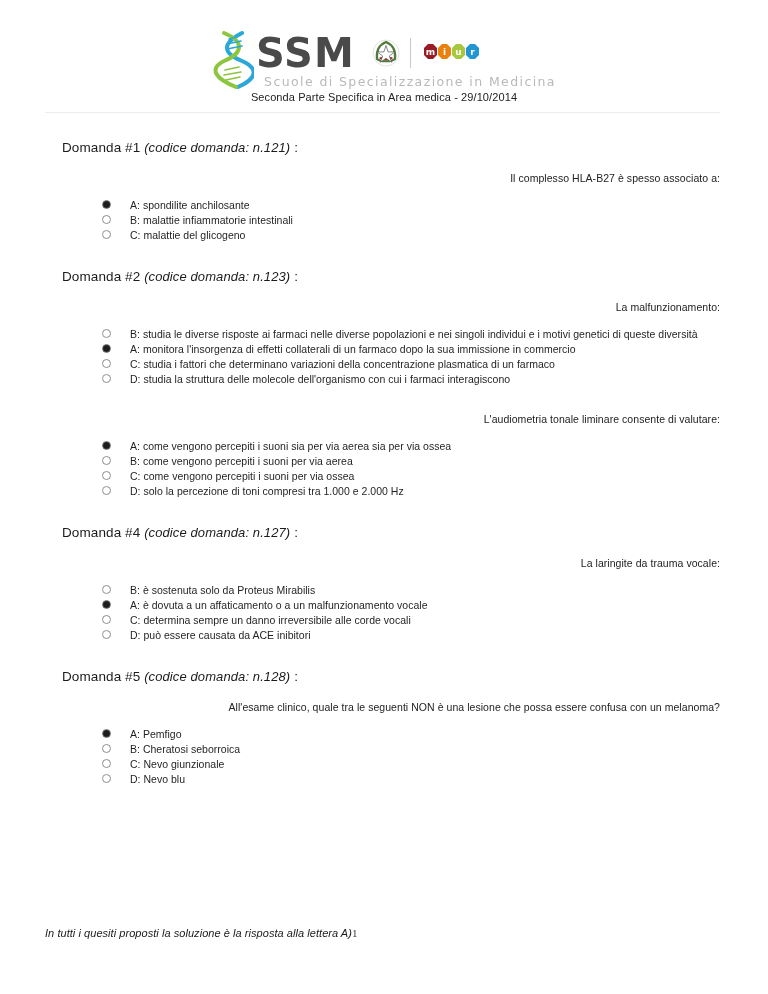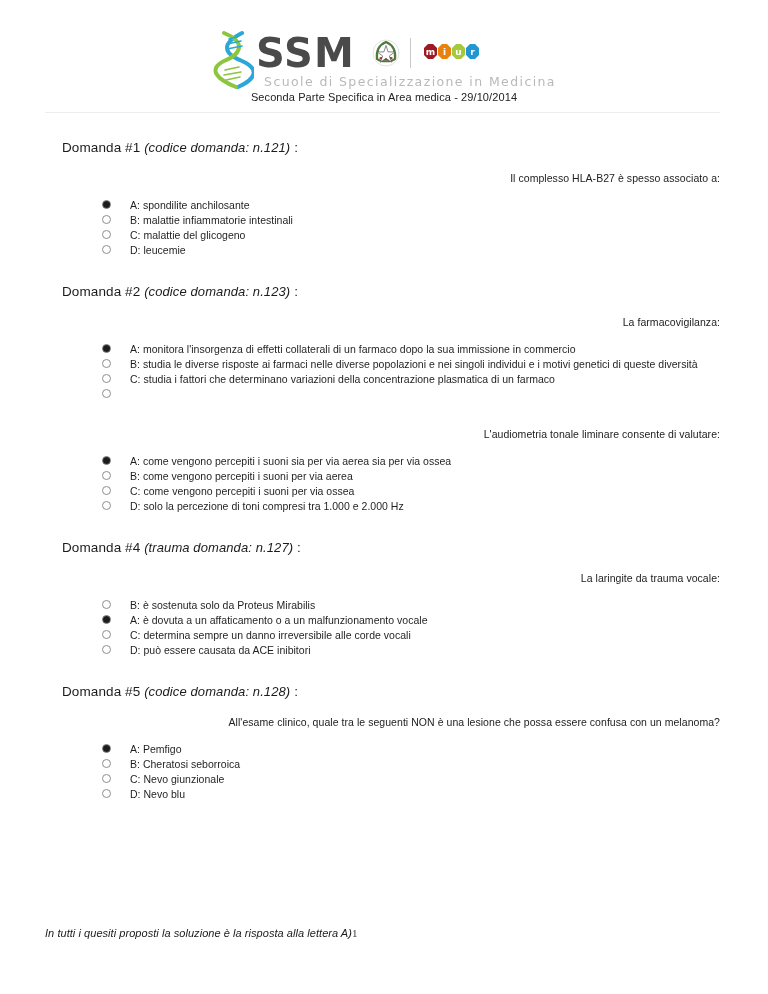--- a/index.html
+++ b/index.html
@@ -252,44 +252,41 @@
           <span class="answer-label">A: spondilite anchilosante</span>
         </li>
         <li class="answer-item">
           <span class="radio"></span>
           <span class="answer-label">B: malattie infiammatorie intestinali</span>
         </li>
         <li class="answer-item">
           <span class="radio"></span>
           <span class="answer-label">C: malattie del glicogeno</span>
         </li>
-        <li class="answer-item">
-          <span class="radio"></span>
-          <span class="answer-label">D: leucemie</span>
-        </li>
       </ul>
     </div>
     <div class="question-block">
       <div class="q-title"><span>Domanda #2</span> <span class="q-code">(codice domanda: n.123)</span><span class="q-colon"> :</span></div>
-      <div class="q-text">La farmacovigilanza:</div>
-      <ul class="answers">
+      <div class="q-text">La malfunzionamento:</div>
+      <ul class="answers">
+        <li class="answer-item">
+          <span class="radio"></span>
+          <span class="answer-label">B: studia le diverse risposte ai farmaci nelle diverse popolazioni e nei singoli individui e i motivi genetici di queste diversità</span>
+        </li>
         <li class="answer-item">
           <span class="radio selected"></span>
           <span class="answer-label">A: monitora l'insorgenza di effetti collaterali di un farmaco dopo la sua immissione in commercio</span>
         </li>
         <li class="answer-item">
           <span class="radio"></span>
-          <span class="answer-label">B: studia le diverse risposte ai farmaci nelle diverse popolazioni e nei singoli individui e i motivi genetici di queste diversità</span>
-        </li>
-        <li class="answer-item">
-          <span class="radio"></span>
           <span class="answer-label">C: studia i fattori che determinano variazioni della concentrazione plasmatica di un farmaco</span>
         </li>
         <li class="answer-item">
           <span class="radio"></span>
+          <span class="answer-label">D: studia la struttura delle molecole dell'organismo con cui i farmaci interagiscono</span>
         </li>
       </ul>
     </div>
     <div class="question-block">
       <div class="q-text">L'audiometria tonale liminare consente di valutare:</div>
       <ul class="answers">
         <li class="answer-item">
           <span class="radio selected"></span>
           <span class="answer-label">A: come vengono percepiti i suoni sia per via aerea sia per via ossea</span>
         </li>
@@ -301,21 +298,21 @@
           <span class="radio"></span>
           <span class="answer-label">C: come vengono percepiti i suoni per via ossea</span>
         </li>
         <li class="answer-item">
           <span class="radio"></span>
           <span class="answer-label">D: solo la percezione di toni compresi tra 1.000 e 2.000 Hz</span>
         </li>
       </ul>
     </div>
     <div class="question-block">
-      <div class="q-title"><span>Domanda #4</span> <span class="q-code">(trauma domanda: n.127)</span><span class="q-colon"> :</span></div>
+      <div class="q-title"><span>Domanda #4</span> <span class="q-code">(codice domanda: n.127)</span><span class="q-colon"> :</span></div>
       <div class="q-text">La laringite da trauma vocale:</div>
       <ul class="answers">
         <li class="answer-item">
           <span class="radio"></span>
           <span class="answer-label">B: è sostenuta solo da Proteus Mirabilis</span>
         </li>
         <li class="answer-item">
           <span class="radio selected"></span>
           <span class="answer-label">A: è dovuta a un affaticamento o a un malfunzionamento vocale</span>
         </li>

